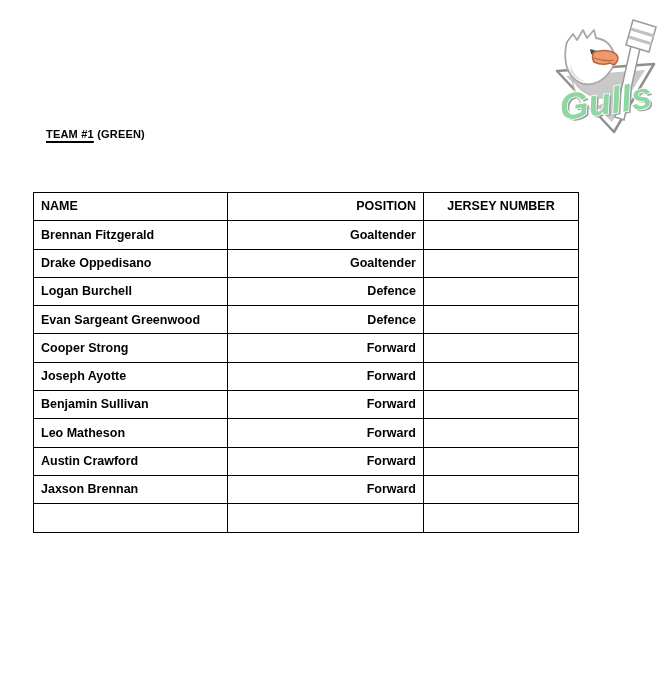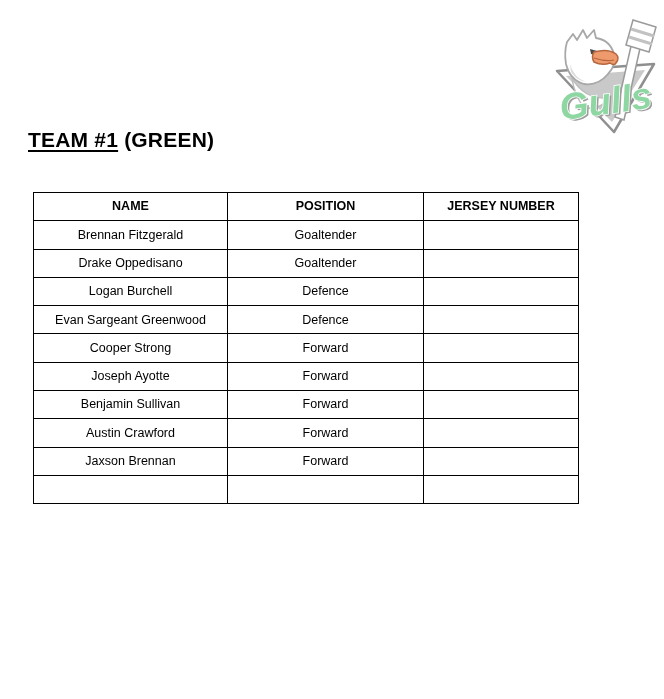--- a/index.html
+++ b/index.html
@@ -17,24 +17,24 @@
   }
   .logo {
     position: absolute;
     left: 548px;
     top: 16px;
     width: 116px;
     height: 118px;
   }
   .doc-title {
     position: absolute;
-    left: 28px;
+    left: 46px;
     top: 128px;
     margin: 0;
-    font-size: 21px;
+    font-size: 11px;
     font-weight: bold;
     letter-spacing: 0.2px;
     color: #000000;
     white-space: nowrap;
   }
   .doc-title .u {
     text-decoration: underline;
     text-decoration-thickness: 1.6px;
     text-underline-offset: 3px;
   }
@@ -48,24 +48,25 @@
   }
   .roster th, .roster td {
     border: 1.5px solid #000000;
     height: 27.3px;
     padding: 0 7px;
     font-size: 12.5px;
     line-height: 1;
     vertical-align: middle;
     overflow: hidden;
     white-space: nowrap;
+    font-weight: bold;
   }
   .roster th { font-weight: bold; }
-  .c-name   { text-align: center; }
-  .c-pos    { text-align: center; }
+  .c-name   { text-align: left; }
+  .c-pos    { text-align: right; }
   .c-jersey { text-align: center; }
 </style>
 </head>
 <body>
 
 <div class="logo">
   <svg width="116" height="118" viewBox="0 0 116 118" xmlns="http://www.w3.org/2000/svg">
 
     <g>
       <polygon points="9,55 106,48 66,116" fill="#ffffff" stroke-width="2.5" stroke-linejoin="round" stroke="#8f8f8f"></polygon>
@@ -142,20 +143,25 @@
         <td class="c-name">Joseph Ayotte</td>
         <td class="c-pos">Forward</td>
         <td class="c-jersey"></td>
       </tr>
       <tr>
         <td class="c-name">Benjamin Sullivan</td>
         <td class="c-pos">Forward</td>
         <td class="c-jersey"></td>
       </tr>
       <tr>
+        <td class="c-name">Leo Matheson</td>
+        <td class="c-pos">Forward</td>
+        <td class="c-jersey"></td>
+      </tr>
+      <tr>
         <td class="c-name">Austin Crawford</td>
         <td class="c-pos">Forward</td>
         <td class="c-jersey"></td>
       </tr>
       <tr>
         <td class="c-name">Jaxson Brennan</td>
         <td class="c-pos">Forward</td>
         <td class="c-jersey"></td>
       </tr>
       <tr>

